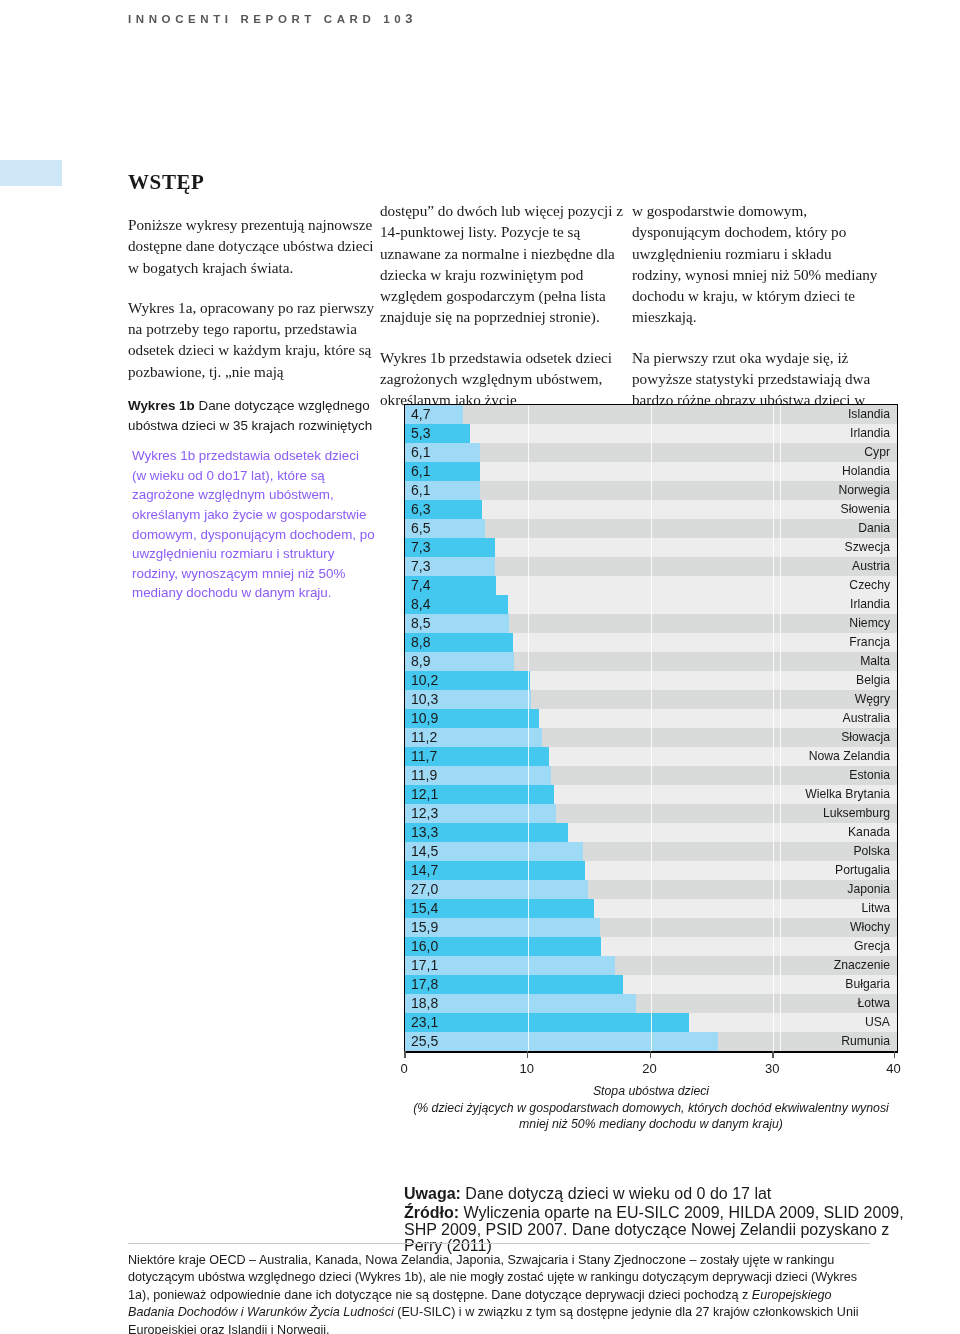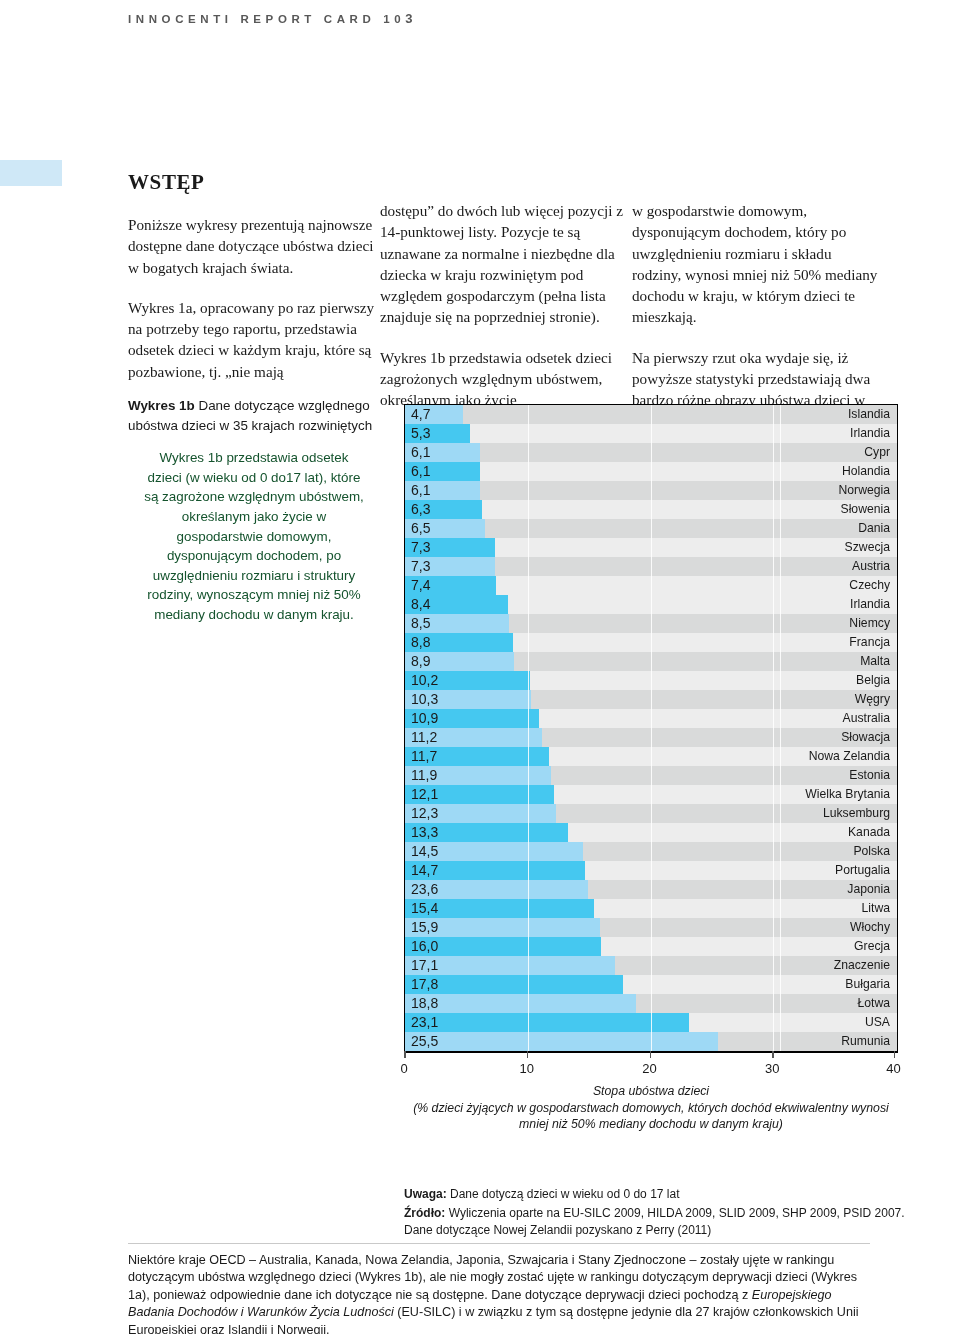--- a/index.html
+++ b/index.html
@@ -53,21 +53,21 @@
   
   .fig-caption {
     position: absolute; left: 128px; top: 396px; width: 252px;
   }
   .fig-caption .cap-head {
     font-size: 13.4px; line-height: 19.6px; font-weight: bold;
     margin: 0 0 11px 0; color: #1a1a1a;
   }
   .fig-caption .cap-head .reg { font-weight: normal; }
   .fig-caption .cap-body {
-    font-size: 13.4px; line-height: 19.6px; margin: 13px; color: #14532d; text-align: center;
+    font-size: 13.4px; line-height: 19.6px; margin: 4px; color: #8b5cf6;
   }
 
   
   .chart-wrap { position: absolute; left: 404px; top: 404px; width: 494px; }
   .plot {
     position: relative; width: 494px;
     border: 1.5px solid #000; border-bottom: none;
     background: #eceded;
   }
   .row {
@@ -106,21 +106,21 @@
     position: absolute; top: 10px; font-size: 13px; color: #1a1a1a;
     transform: translateX(-50%); white-space: nowrap;
   }
   .axis-title {
     width: 494px; text-align: center; font-style: italic;
     font-size: 12.3px; line-height: 16.5px; color: #1a1a1a; margin-top: -2px;
   }
 
   
   .notes { position: absolute; left: 404px; top: 1186px; width: 520px; }
-  .notes p { margin: 0 0 3px 0; font-size: 12px; line-height: 16.4px; color: #1a1a1a; }
+  .notes p { margin: 0 0 3px 0; font-size: 16px; line-height: 16.4px; color: #1a1a1a; }
   .notes b { font-weight: bold; }
 
   
   .footer-rule {
     position: absolute; left: 128px; top: 1243px; width: 742px; height: 1px; background: #c9c9c9;
   }
   .footer {
     position: absolute; left: 128px; top: 1252px; width: 742px;
     font-size: 12.6px; line-height: 17.4px; color: #1a1a1a;
   }
@@ -289,21 +289,21 @@
           <span class="val">14,5</span>
           <span class="country">Polska</span>
         </div>
         <div class="row">
           <div class="bar" style="width: 180.442px;"></div>
           <span class="val">14,7</span>
           <span class="country">Portugalia</span>
         </div>
         <div class="row alt">
           <div class="bar" style="width: 182.898px;"></div>
-          <span class="val">23,6</span>
+          <span class="val">27,0</span>
           <span class="country">Japonia</span>
         </div>
         <div class="row">
           <div class="bar" style="width: 189.035px;"></div>
           <span class="val">15,4</span>
           <span class="country">Litwa</span>
         </div>
         <div class="row alt">
           <div class="bar" style="width: 195.173px;"></div>
           <span class="val">15,9</span>

